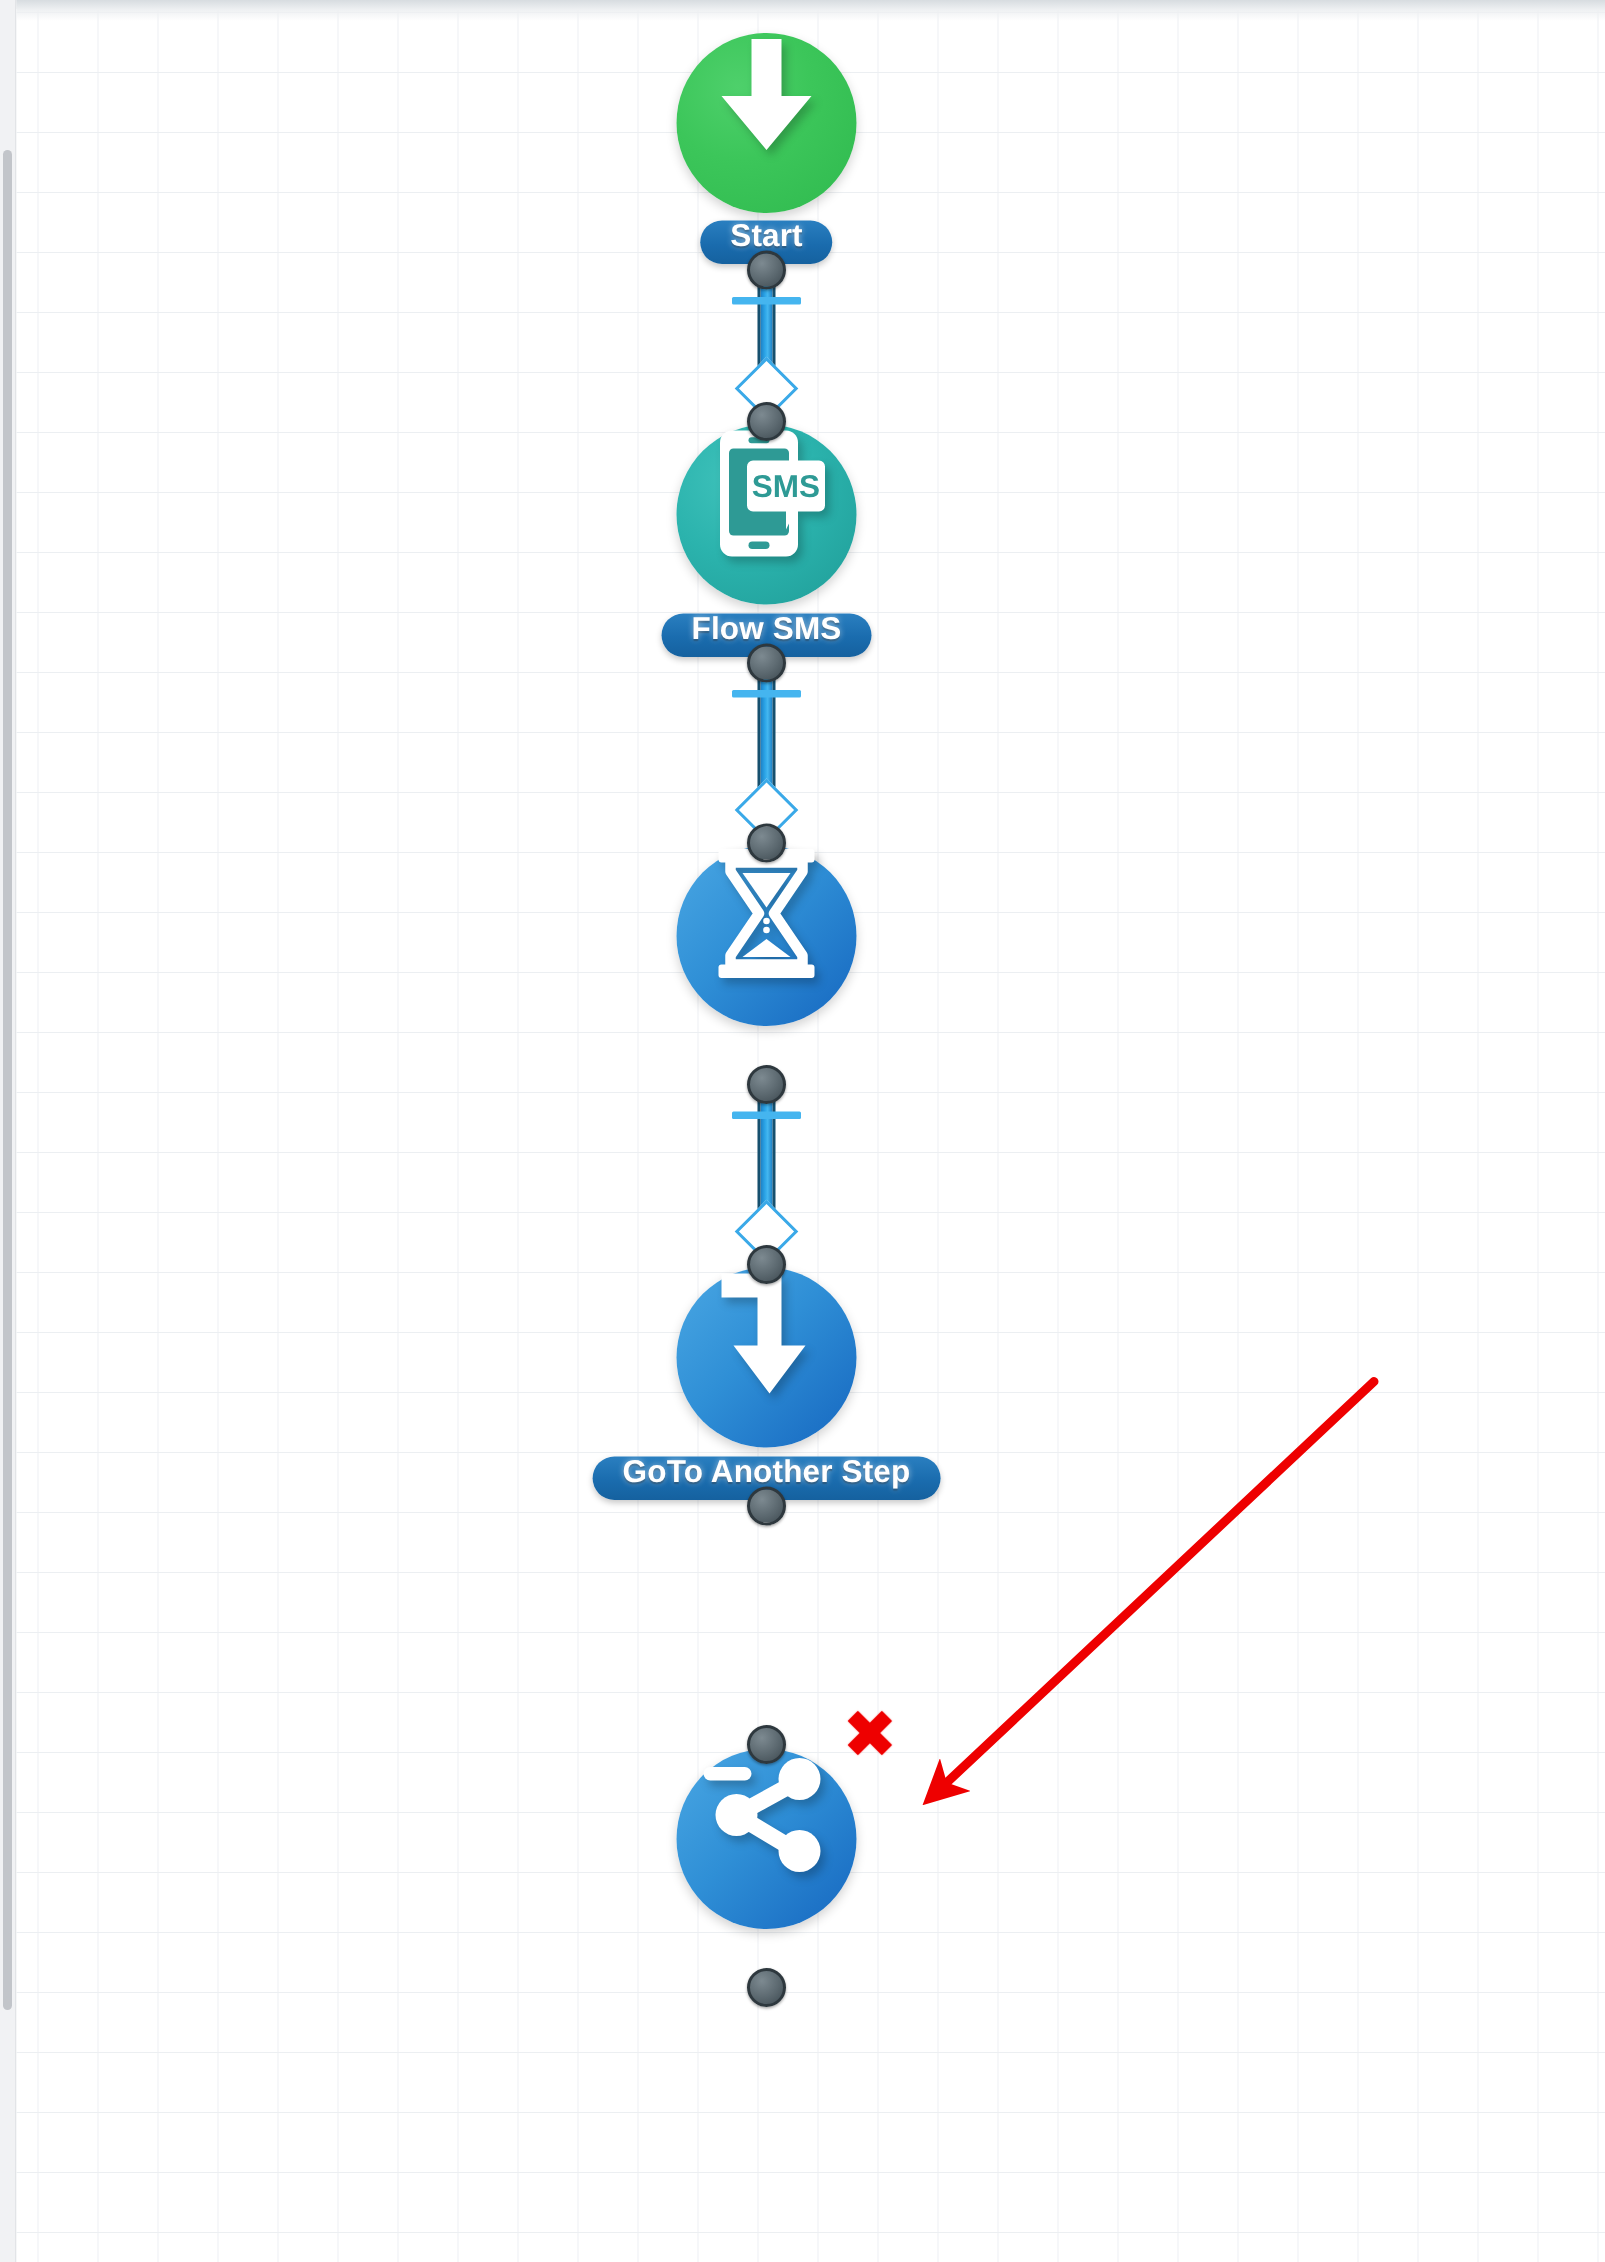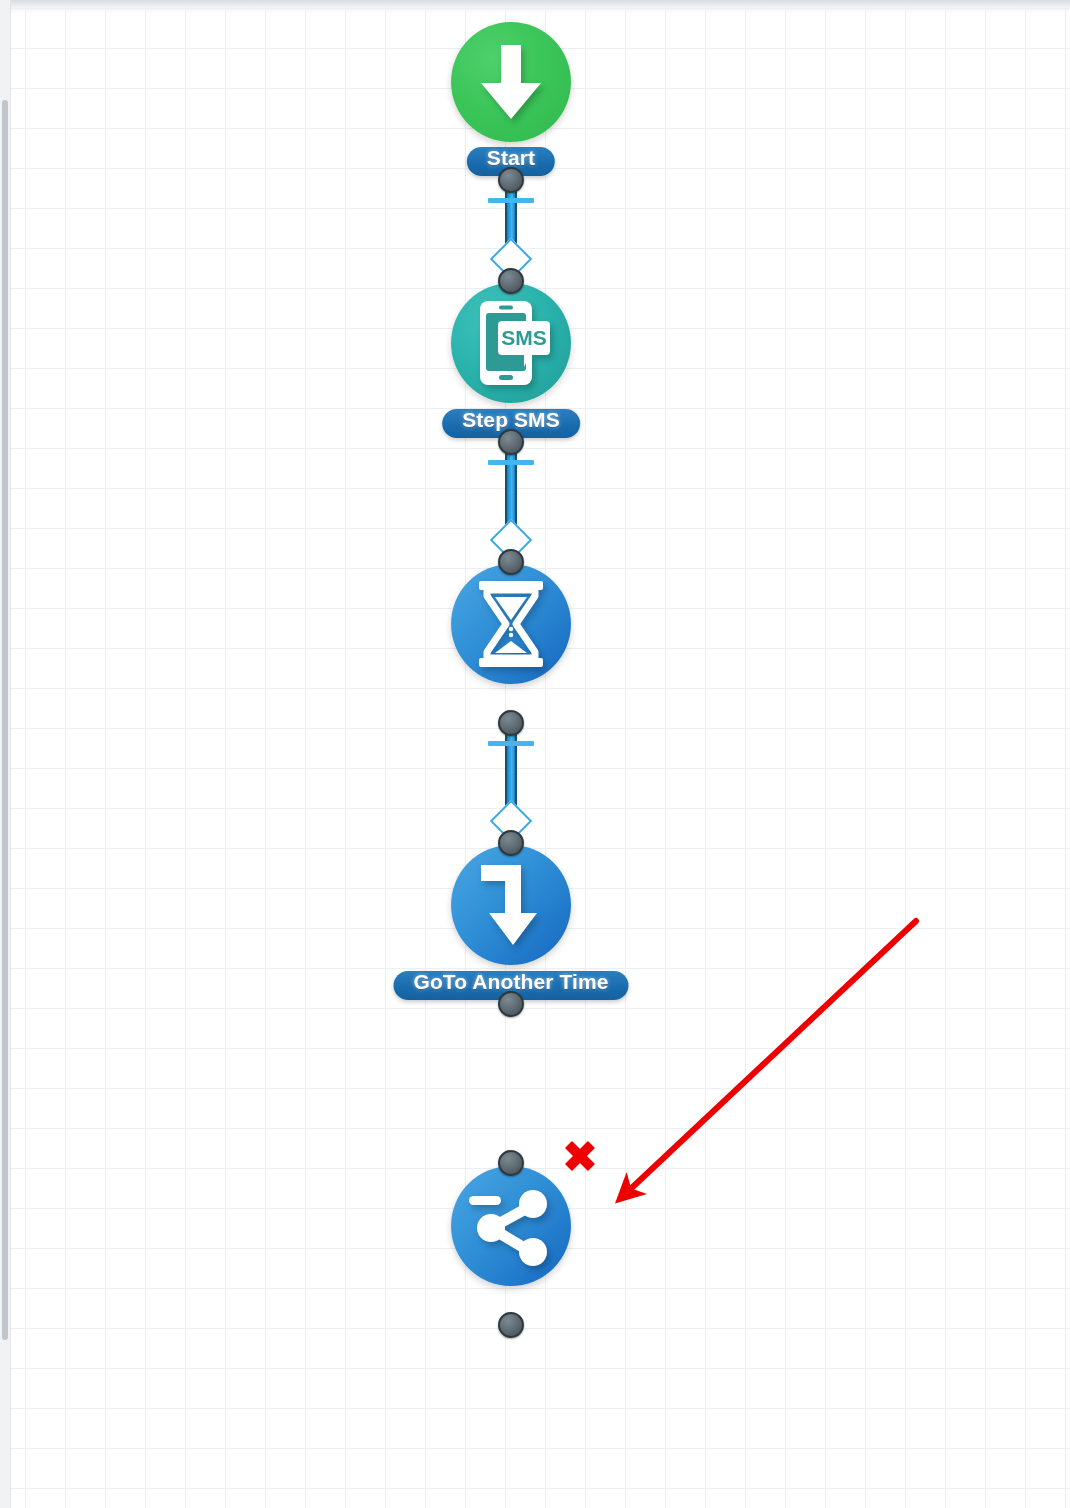--- a/index.html
+++ b/index.html
@@ -60,21 +60,21 @@
   .node {
     position: absolute;
     width: 0; height: 0;
   }
   .node-circle {
     position: absolute;
     left: -60px; top: -60px;
     width: 120px; height: 120px;
     border-radius: 50%;
     display: flex;
-    align-items: center;
+    align-items: flex-start;
     justify-content: center;
     box-shadow: 0 3px 7px rgba(0,0,0,0.18);
   }
   .c-green  { background: radial-gradient(circle at 34% 30%, #4ed06b 0%, #3cc65a 42%, #2fb94e 100%); }
   .c-teal   { background: radial-gradient(circle at 34% 30%, #3fc2bb 0%, #2bb3ad 45%, #1f9c97 100%); }
   .c-blue   { background: linear-gradient(135deg, #4aa7e3 0%, #2f8fd6 45%, #1667c0 100%); }
 
   .node-circle svg { display: block; filter: drop-shadow(3px 4px 3px rgba(0,0,0,0.22)); }
 
   
@@ -199,21 +199,21 @@
           <rect x="12" y="4" width="52" height="84" rx="8" fill="#ffffff"></rect>
           <rect x="18" y="16" width="40" height="58" rx="3" fill="#2e9a95"></rect>
           <rect x="31" y="8.5" width="14" height="4" rx="2" fill="#2e9a95"></rect>
           <rect x="31" y="78" width="14" height="5" rx="2.5" fill="#2e9a95"></rect>
           <path d="M34 24 h44 a4 4 0 0 1 4 4 v26 a4 4 0 0 1 -4 4 h-16 l-6 12 v-12 h-22 a4 4 0 0 1 -4 -4 v-26 a4 4 0 0 1 4 -4 Z" fill="#ffffff"></path>
           <text x="56" y="48" font-family="Liberation Sans, sans-serif" font-size="21" font-weight="bold" fill="#2e9a95" text-anchor="middle">SMS</text>
         </svg>
       </span>
     </div>
   </div>
-  <div class="pill" style="left:511px; top:409px;">Step SMS</div>
+  <div class="pill" style="left:511px; top:409px;">Flow SMS</div>
 
   <div class="node" style="left:511px; top:624px;">
     <div class="node-circle c-blue">
       <span>
         <svg width="80" height="90" viewBox="0 0 80 90">
           <rect x="8" y="2" width="64" height="9" rx="2" fill="#ffffff"></rect>
           <rect x="8" y="79" width="64" height="9" rx="2" fill="#ffffff"></rect>
           <path d="M16 11 h48 v6 L45 45 l19 28 v6 h-48 v-6 l19 -28 L16 17 Z" fill="none" stroke="#ffffff" stroke-width="7" stroke-linejoin="round"></path>
           <path d="M24 18 h32 L40 41 Z" fill="#ffffff"></path>
           <path d="M40 62 L56 74 h-32 Z" fill="#ffffff"></path>
@@ -226,21 +226,21 @@
 
   <div class="node" style="left:511px; top:905px;">
     <div class="node-circle c-blue">
       <span>
         <svg width="76" height="88" viewBox="0 0 76 88">
           <path d="M8 4 h40 v48 h16 L40 84 L16 52 h16 V20 H8 Z" fill="#ffffff"></path>
         </svg>
       </span>
     </div>
   </div>
-  <div class="pill" style="left:511px; top:971px;">GoTo Another Time</div>
+  <div class="pill" style="left:511px; top:971px;">GoTo Another Step</div>
 
   <div class="node" style="left:511px; top:1226px;">
     <div class="node-circle c-blue">
       <span>
         <svg width="88" height="84" viewBox="0 0 88 84">
           <rect x="2" y="12" width="32" height="9" rx="4.5" fill="#ffffff"></rect>
           <path d="M24 44 L64 22 M24 44 L64 68" stroke="#ffffff" stroke-width="11" stroke-linecap="round"></path>
           <circle cx="24" cy="44" r="14" fill="#ffffff"></circle>
           <circle cx="66" cy="20" r="14" fill="#ffffff"></circle>
           <circle cx="66" cy="68" r="14" fill="#ffffff"></circle>

